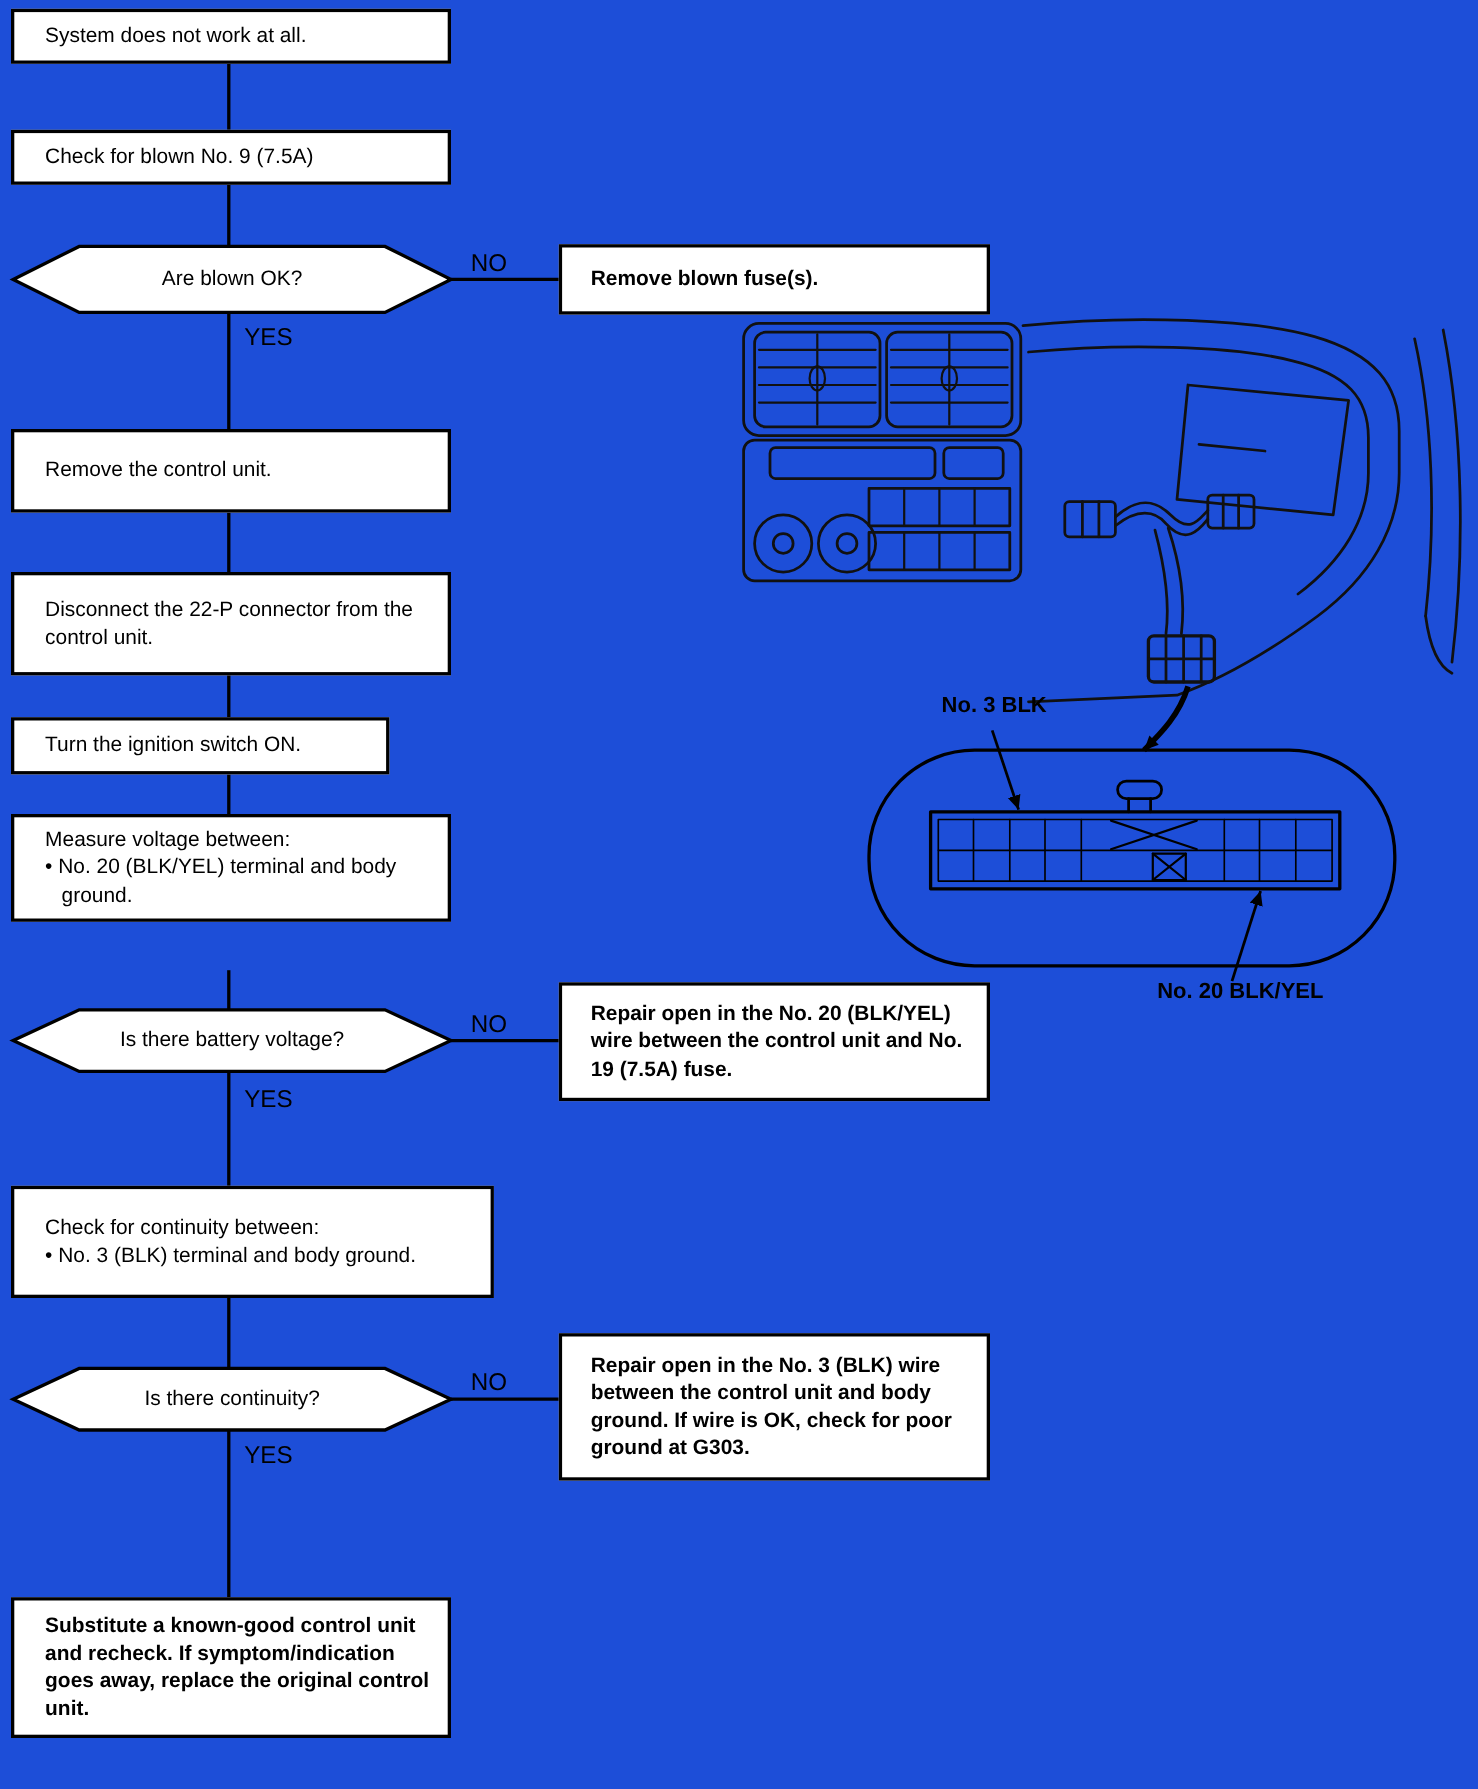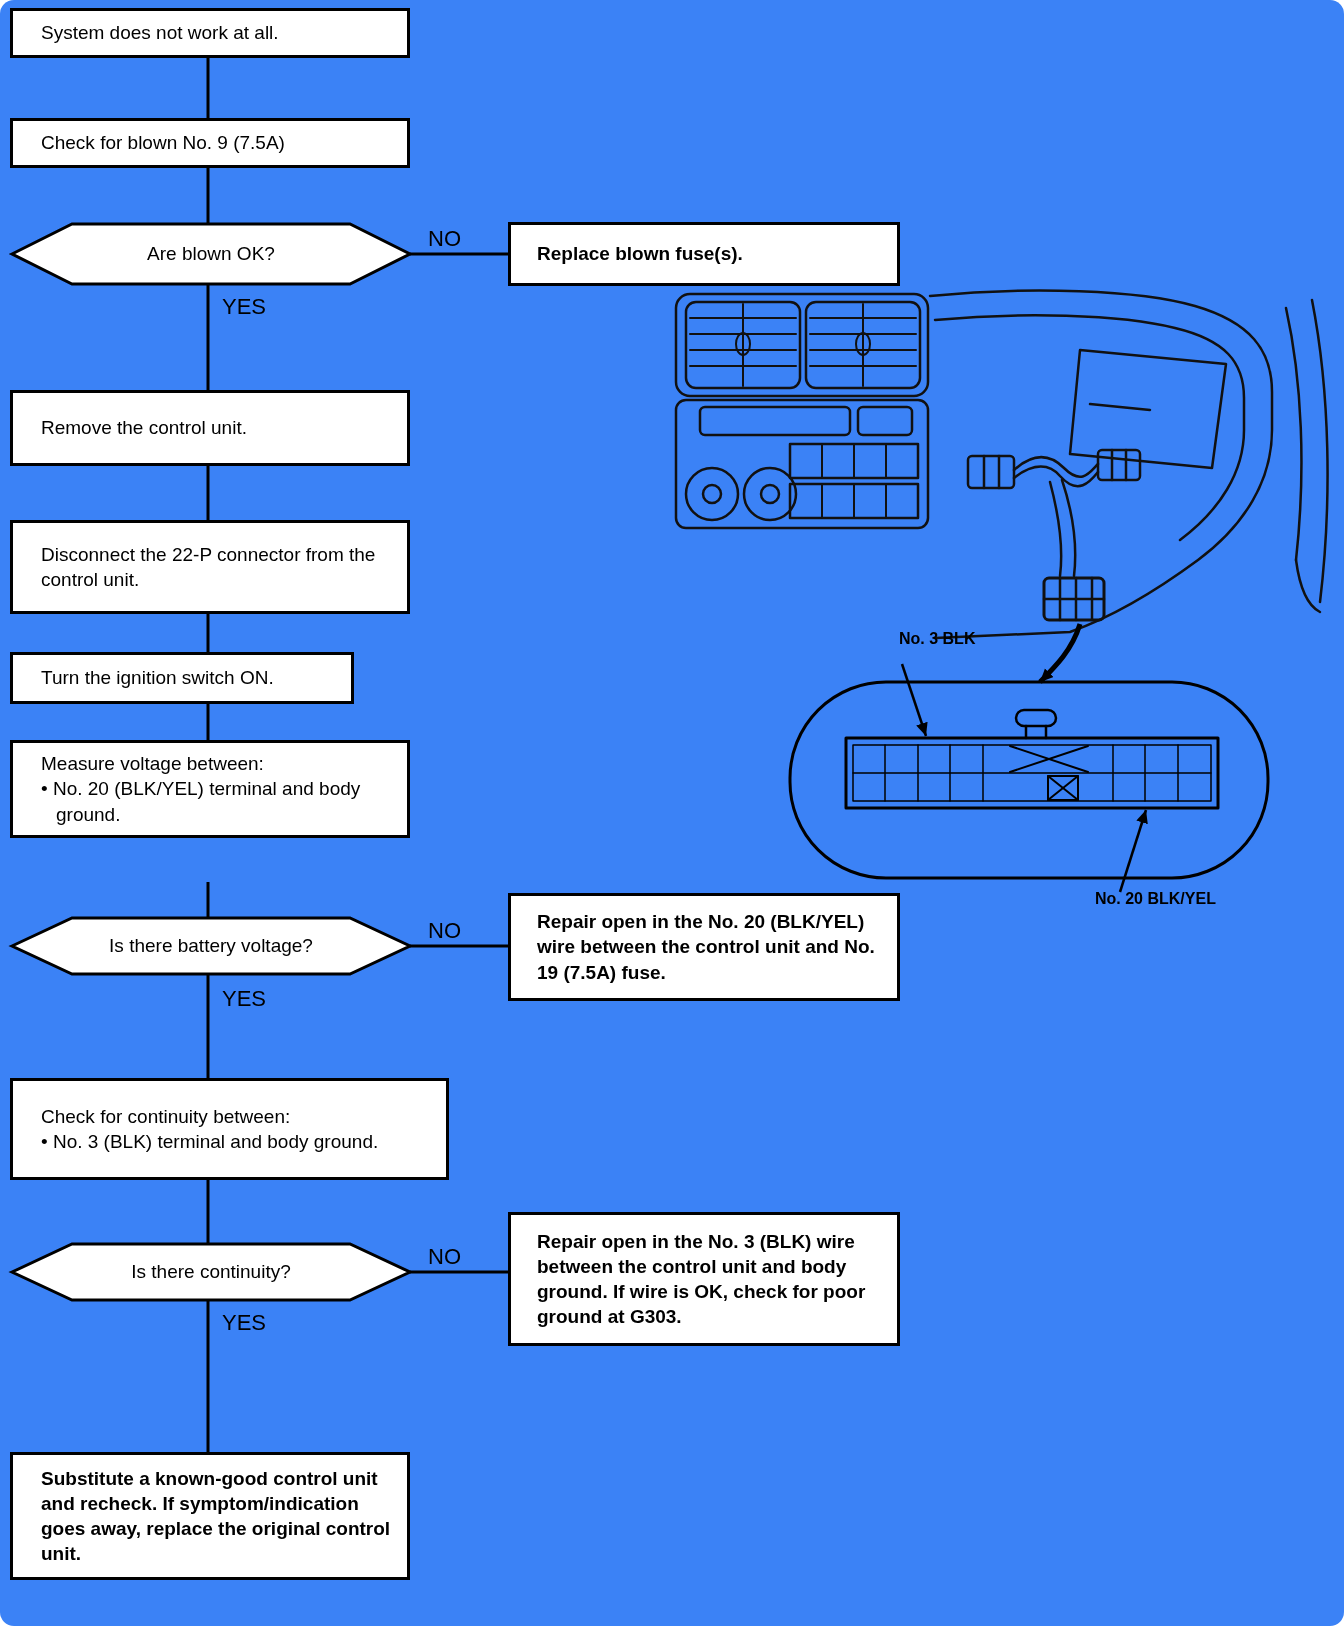--- a/index.html
+++ b/index.html
@@ -1,28 +1,28 @@
 <!DOCTYPE html>
 <html><head>
 <meta charset="utf-8">
 <style>
   html,body{margin:0;padding:0;background:#fff;color:#000;
     font-family:"Liberation Sans", sans-serif;}
-  .canvas{position:relative;width:1344px;height:1626px;background:#3b82f6;overflow:hidden;border-radius:14px;}
+  .canvas{position:relative;width:1344px;height:1626px;background:#1d4ed8;overflow:hidden;}
   svg.layer{position:absolute;left:0;top:0;width:1344px;height:1626px;}
   .b{position:absolute;box-sizing:border-box;border:3px solid #000;background:#fff;
      font-size:19px;line-height:1.32;padding:8px 14px 8px 28px;
      display:flex;flex-direction:column;justify-content:center;}
   .b.action{padding-left:26px;font-weight:bold;}
   .b.bold{font-weight:bold;}
   .dec{position:absolute;display:flex;align-items:center;justify-content:center;
      font-size:19px;text-align:center;background:transparent;}
   .lab{position:absolute;font-size:22px;}
   .bullet{text-indent:-15px;padding-left:15px;}
-  .conn-label{position:absolute;font-size:16px;font-weight:bold;white-space:nowrap;margin-left:43px;}
+  .conn-label{position:absolute;font-size:20px;font-weight:bold;white-space:nowrap;}
 </style>
 </head>
 <body>
 
 <div class="canvas">
 
   <svg class="layer" viewBox="0 0 1344 1626" xmlns="http://www.w3.org/2000/svg">
     <defs>
       <marker id="ah" markerUnits="userSpaceOnUse" markerWidth="16" markerHeight="14" refX="13" refY="6" orient="auto">
         <path d="M0,0 L13,6 L0,12 Z" fill="#000"></path>
@@ -163,21 +163,21 @@
     <span>Check for blown No. 9 (7.5A)</span>
   </div>
 
   <div class="dec" style="left:12px;top:224px;width:398px;height:60px;">
     <span>Are blown OK?</span>
   </div>
   <div class="lab" style="left:428px;top:226px;">NO</div>
   <div class="lab" style="left:222px;top:294px;">YES</div>
 
   <div class="b action" style="left:508px;top:222px;width:392px;height:64px;">
-    <span>Replace blown fuse(s).</span>
+    <span>Remove blown fuse(s).</span>
   </div>
 
   <div class="b" style="left:10px;top:390px;width:400px;height:76px;">
     <span>Remove the control unit.</span>
   </div>
 
   <div class="b" style="left:10px;top:520px;width:400px;height:94px;">
     <span>Disconnect the 22-P connector from the control unit.</span>
   </div>
 

